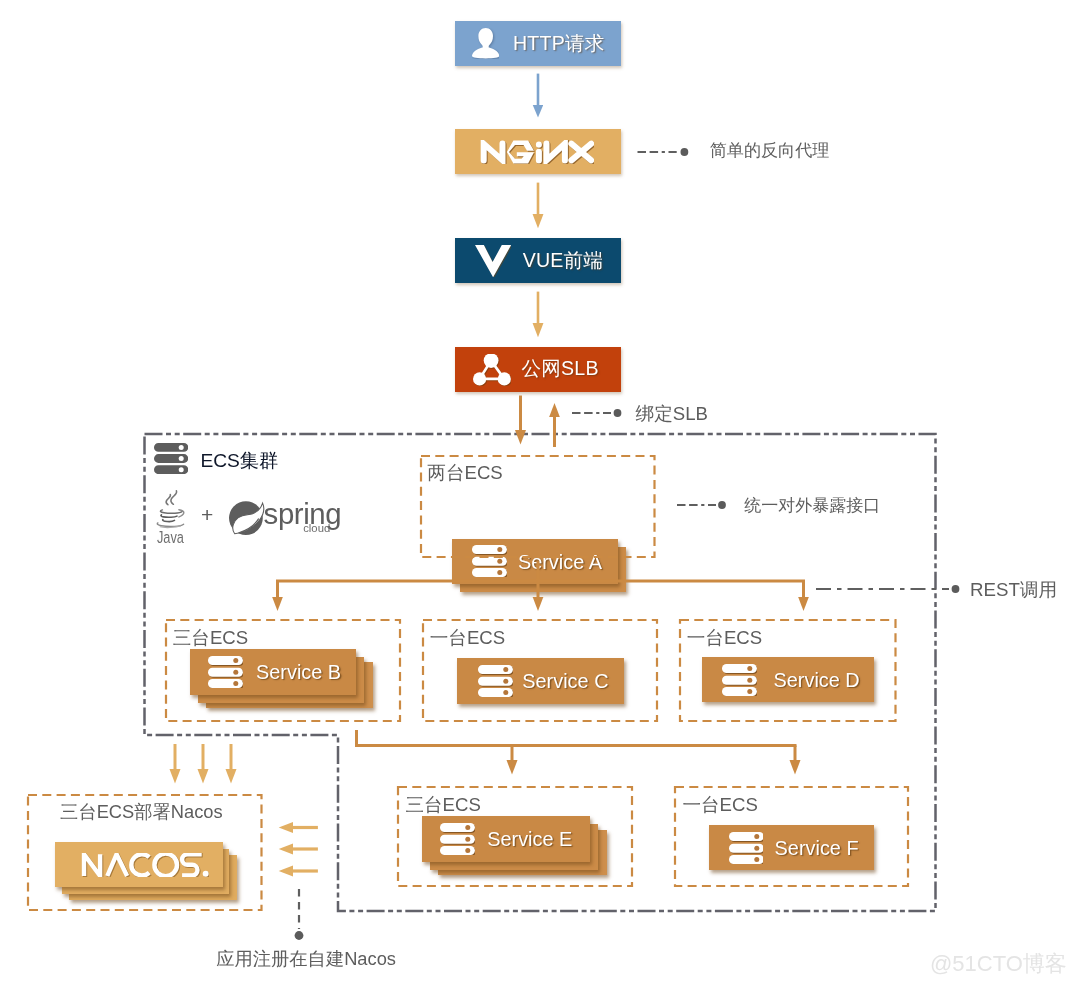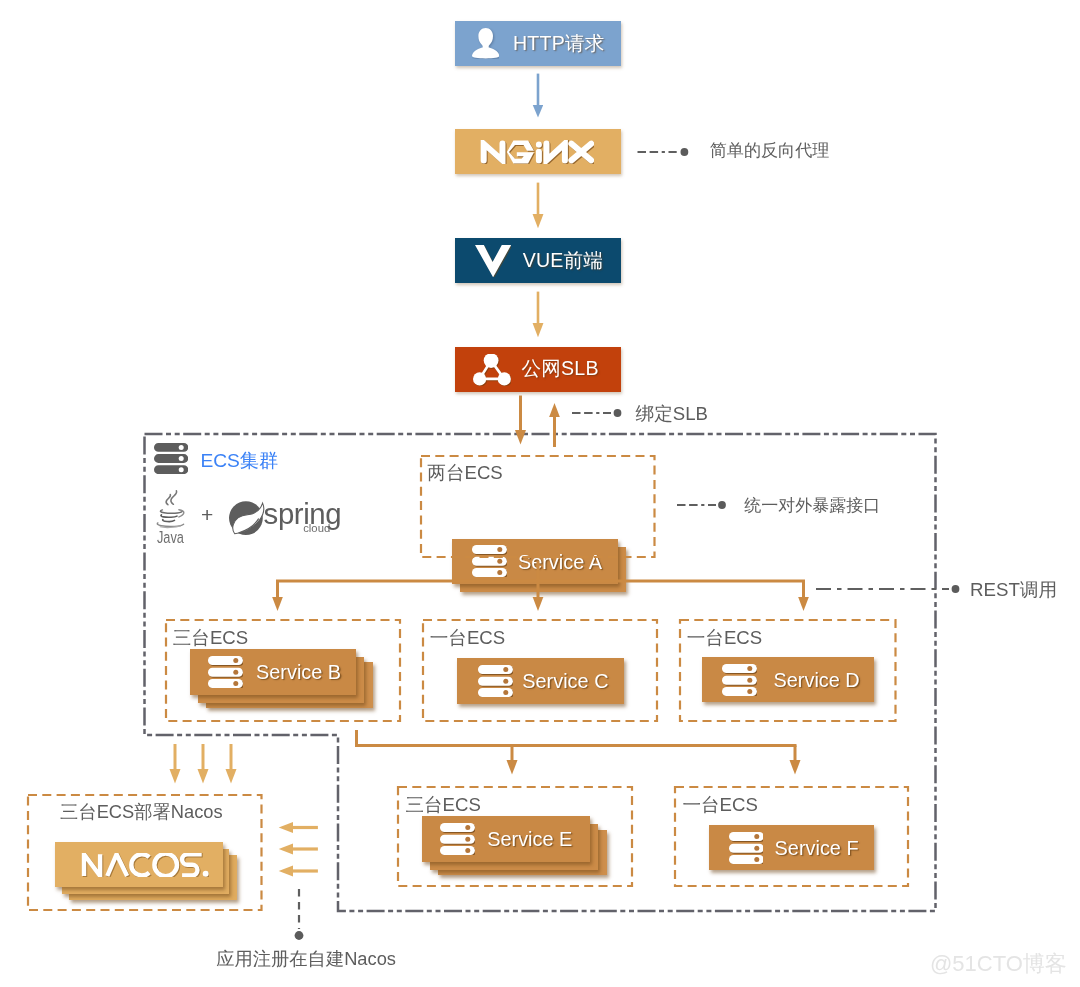--- a/index.html
+++ b/index.html
@@ -105,21 +105,21 @@
         <rect x="0" y="11.1" width="34.3" height="8.8" rx="4.4"></rect>
         <rect x="0" y="22.3" width="34.3" height="8.8" rx="4.4"></rect>
       </g>
       <g fill="#ffffff">
         <circle cx="27.2" cy="4.4" r="2.5"></circle>
         <circle cx="27.2" cy="15.5" r="2.5"></circle>
         <circle cx="27.2" cy="26.7" r="2.5"></circle>
       </g>
     </svg>
   </span>
-  <div class="abs" style="left:200.4px;top:450.6px;color:#3b82f6;font-size:19.2px;line-height:20px;">ECS集群</div>
+  <div class="abs" style="left:200.4px;top:450.6px;color:#0f172a;font-size:19.2px;line-height:20px;">ECS集群</div>
 
   <span class="abs" style="left:156px;top:489px;width:29px;height:55px;">
     <svg viewBox="0 0 29 55" width="29" height="55">
 
       <g fill="none" stroke="#777777" stroke-width="1.55" stroke-linecap="round">
         <path d="M20.4 1.7 c1.4 3.3 -3.3 5.2 -4.9 8 -1.3 2.3 -.3 4.2 1.9 5.6"></path>
         <path d="M14.3 5.5 c1.1 2.4 -2.7 4.1 -3.8 6.2 -.9 1.7 -.1 3 1.4 4"></path>
       </g>
 
       <g fill="none" stroke="#6e6e6e" stroke-width="1.5" stroke-linecap="round">

